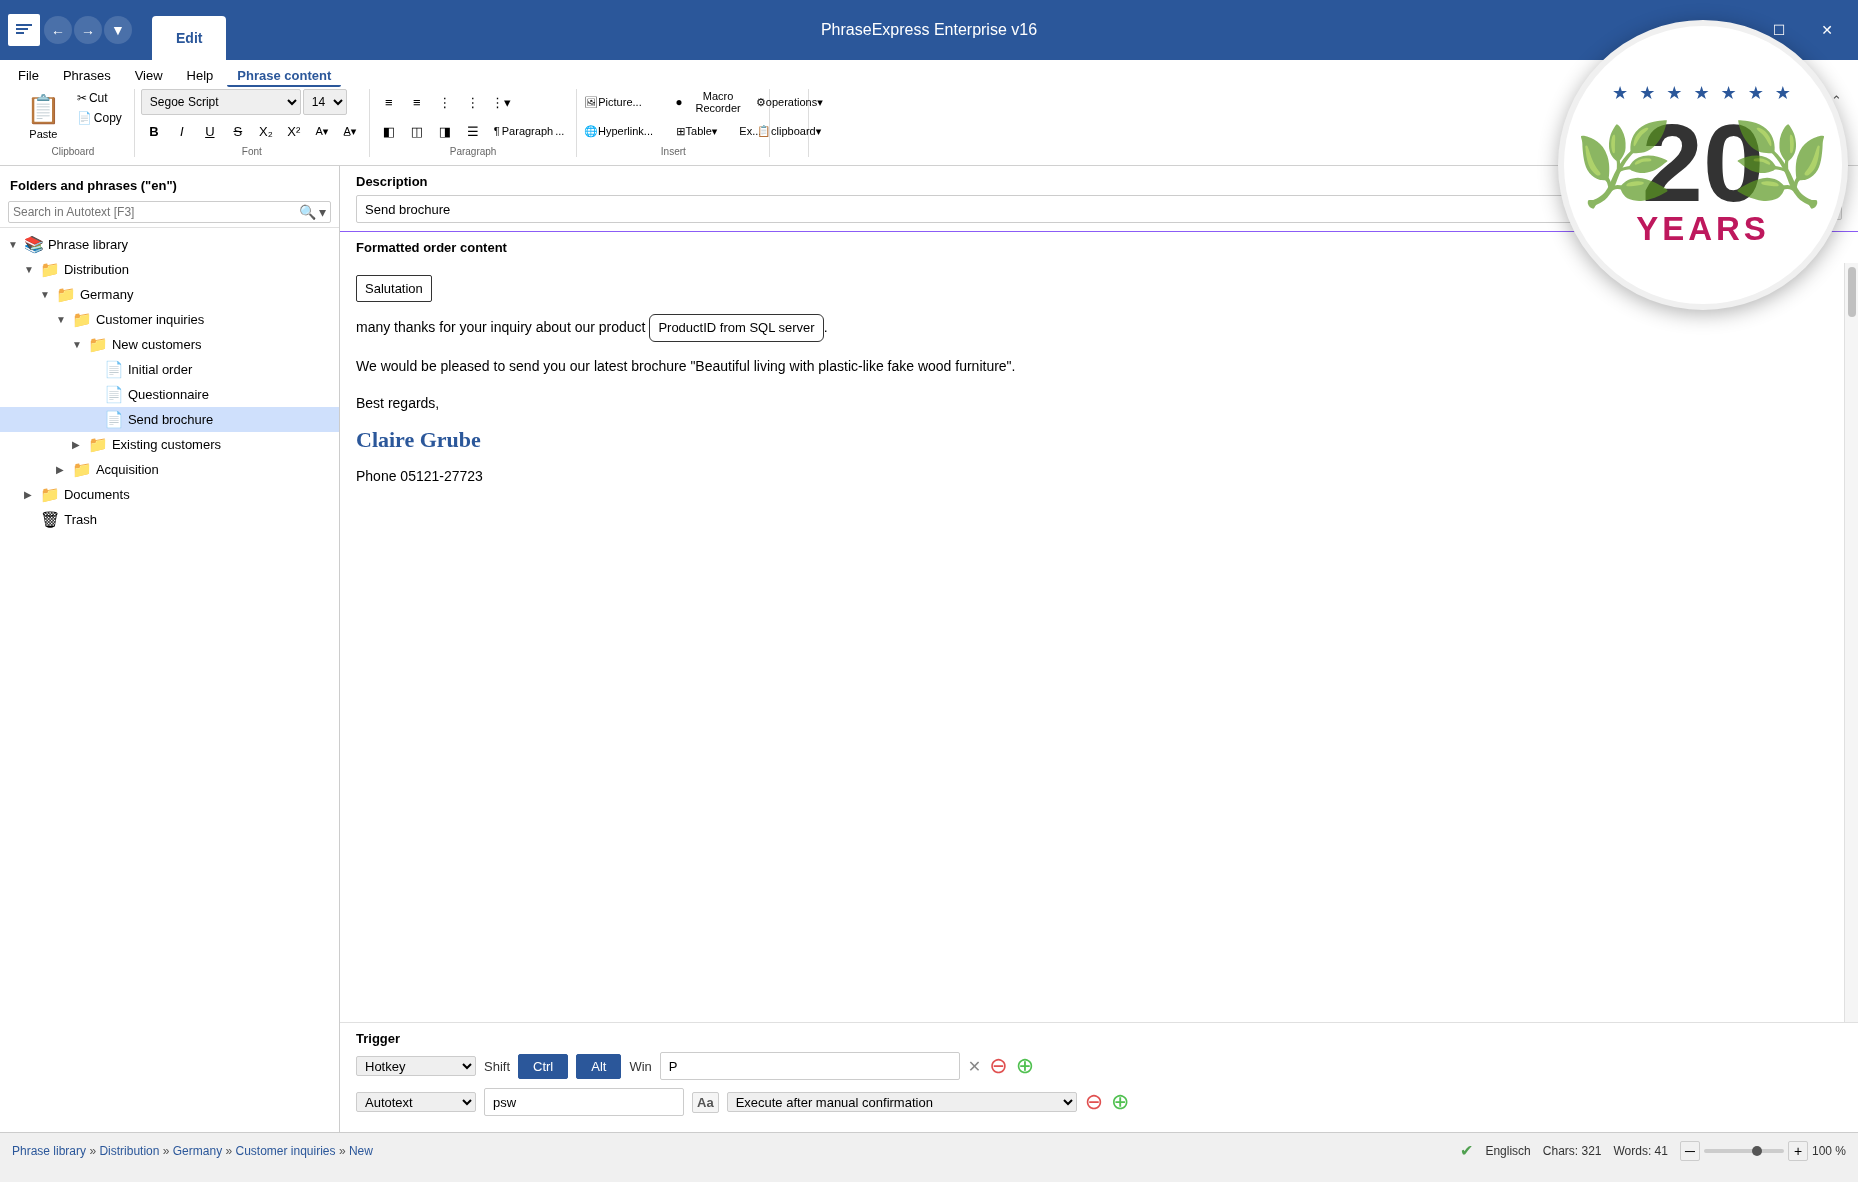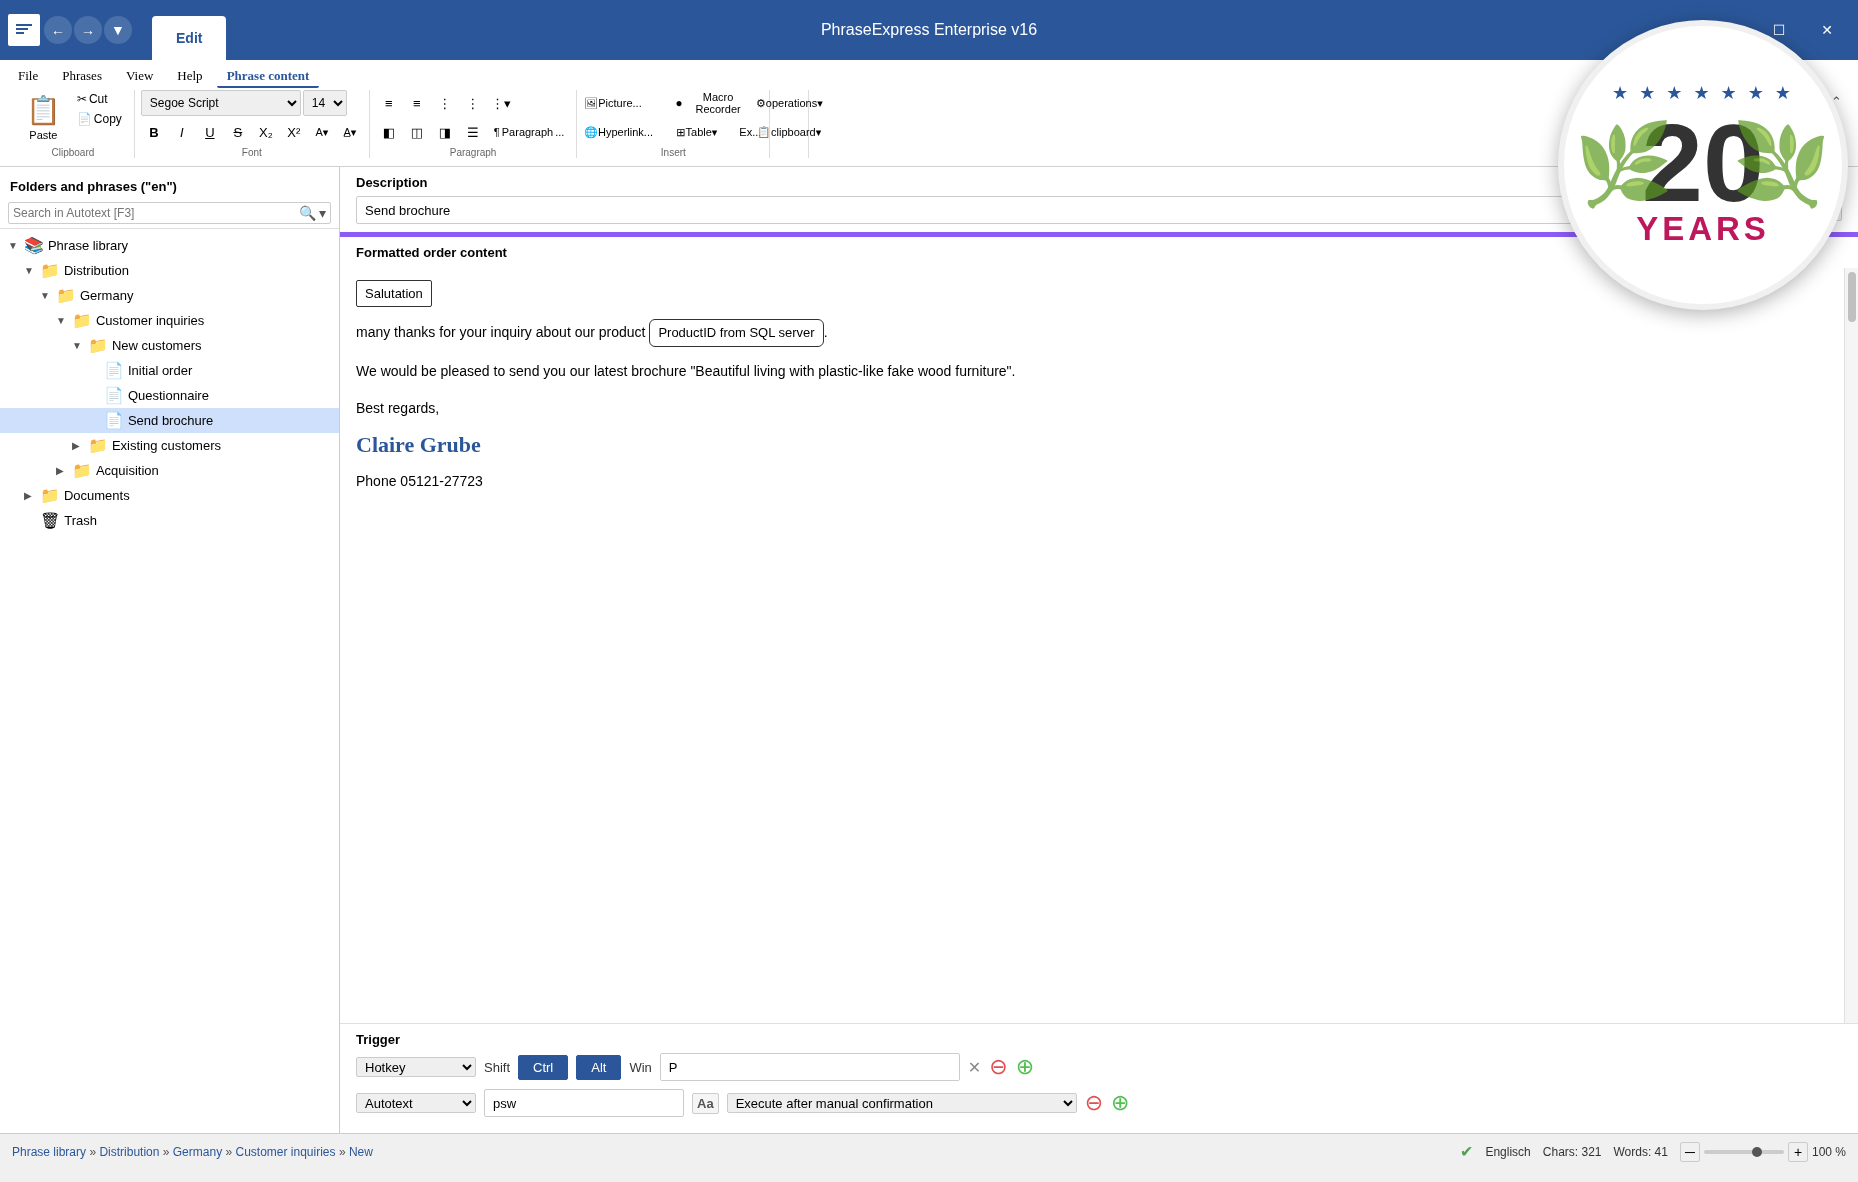--- a/index.html
+++ b/index.html
@@ -17,21 +17,21 @@
     .nav-btn { width: 28px; height: 28px; border-radius: 50%; background: rgba(255,255,255,0.15); border: none; color: white; font-size: 14px; cursor: pointer; display: flex; align-items: center; justify-content: center; }
     .title-bar-center { position: absolute; left: 50%; transform: translateX(-50%); color: white; font-size: 16px; font-weight: 400; }
     .title-bar-tabs { display: flex; align-items: flex-end; height: 100%; margin-left: 20px; }
     .title-tab { padding: 6px 24px; color: rgba(255,255,255,0.8); font-size: 14px; cursor: pointer; height: 44px; display: flex; align-items: center; }
     .title-tab.active { background: white; color: #2b579a; font-weight: 600; border-radius: 4px 4px 0 0; }
     .title-bar-controls { margin-left: auto; display: flex; align-items: center; gap: 2px; }
     .win-btn { width: 46px; height: 32px; background: transparent; border: none; color: white; font-size: 14px; cursor: pointer; display: flex; align-items: center; justify-content: center; }
 
     
     .ribbon { background: white; border-bottom: 1px solid #d0d0d0; padding: 0 8px 4px 8px; }
-    .menu-bar { display: flex; gap: 4px; padding: 4px 0 2px 0; font-family: Liberation Serif, serif; }
+    .menu-bar { display: flex; gap: 4px; padding: 4px 0 2px 0; }
     .menu-item { padding: 4px 10px; cursor: pointer; font-size: 13px; border-radius: 2px; }
     .menu-item.active { color: #2b579a; border-bottom: 2px solid #2b579a; font-weight: 600; padding-bottom: 2px; }
     .ribbon-btn { display: flex; flex-direction: column; align-items: center; padding: 2px 6px; cursor: pointer; border-radius: 2px; font-size: 11px; gap: 2px; border: none; background: transparent; }
     .font-select { height: 26px; font-size: 12px; border: 1px solid #ccc; border-radius: 2px; padding: 0 4px; width: 160px; }
     .font-size-input { height: 26px; font-size: 12px; border: 1px solid #ccc; border-radius: 2px; padding: 0 4px; width: 44px; }
     .format-btn { width: 26px; height: 26px; border: 1px solid transparent; background: transparent; cursor: pointer; border-radius: 2px; font-size: 13px; display: flex; align-items: center; justify-content: center; }
     .format-row { display: flex; gap: 2px; align-items: center; }
     .ribbon-large-btn { display: flex; flex-direction: column; align-items: center; padding: 4px 8px; cursor: pointer; border-radius: 2px; font-size: 11px; gap: 2px; border: none; background: transparent; min-width: 50px; }
     .ribbon-large-btn .icon { font-size: 28px; }
     .collapse-btn { margin-left: auto; align-self: flex-start; padding: 4px; cursor: pointer; color: #555; }
@@ -46,21 +46,21 @@
     .search-box { display: flex; align-items: center; border: 1px solid #ccc; border-radius: 2px; padding: 2px 4px; gap: 4px; margin-top: 4px; }
     .search-input { border: none; outline: none; flex: 1; font-size: 12px; color: #999; }
     .search-icons { display: flex; gap: 2px; }
     .search-icon-btn { background: transparent; border: none; cursor: pointer; color: #555; font-size: 14px; }
     .tree { flex: 1; overflow-y: auto; padding: 4px 0; }
     .tree-item { display: flex; align-items: center; padding: 3px 8px; cursor: pointer; gap: 4px; font-size: 13px; }
     .tree-item.selected { background: #cfe0fc; }
 
     
     .content { flex: 1; display: flex; flex-direction: column; background: white; }
-    .content-section { padding: 8px 16px; border-bottom: 5px solid #8b5cf6; }
+    .content-section { padding: 8px 16px; border-bottom: 1px solid #8b5cf6; }
     .section-label { font-size: 13px; font-weight: 700; margin-bottom: 6px; }
     .description-row { display: flex; align-items: center; gap: 8px; }
     .description-input { flex: 1; height: 28px; border: 1px solid #ccc; border-radius: 2px; padding: 0 8px; font-size: 13px; }
     .tag-btn { display: flex; align-items: center; background: #f0f0f0; border: 1px solid #ccc; border-radius: 2px; padding: 2px 6px; cursor: pointer; font-size: 13px; gap: 2px; }
     .tag-close { color: #666; font-size: 12px; cursor: pointer; margin-left: 2px; }
 
     .phrase-content-area { flex: 1; overflow-y: auto; padding: 12px 16px; font-size: 14px; line-height: 1.8; position: relative; }
 
     .salutation-tag { display: inline-block; border: 1px solid #333; padding: 1px 8px; border-radius: 2px; font-size: 13px; background: white; }
     .sql-tag { display: inline-block; border: 1px solid #333; padding: 1px 8px; border-radius: 6px; font-size: 13px; background: white; }

